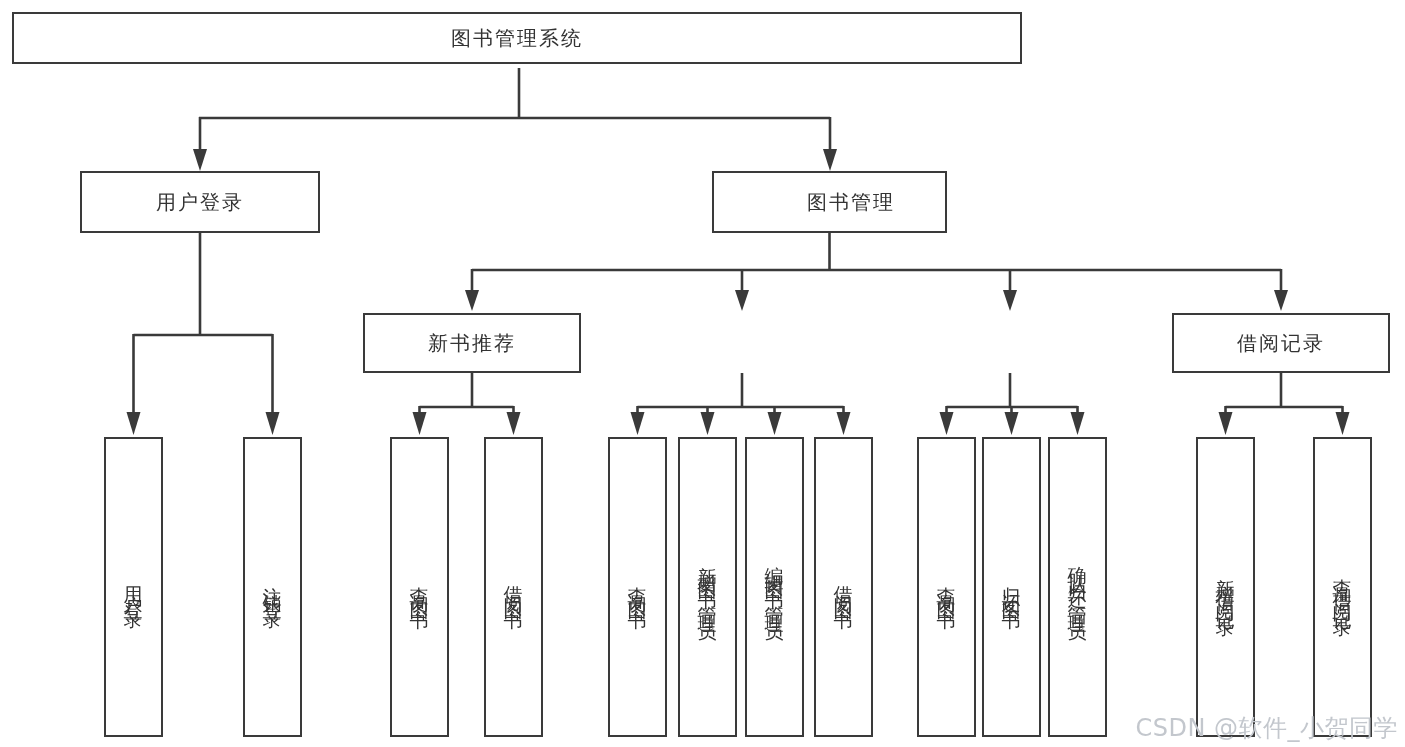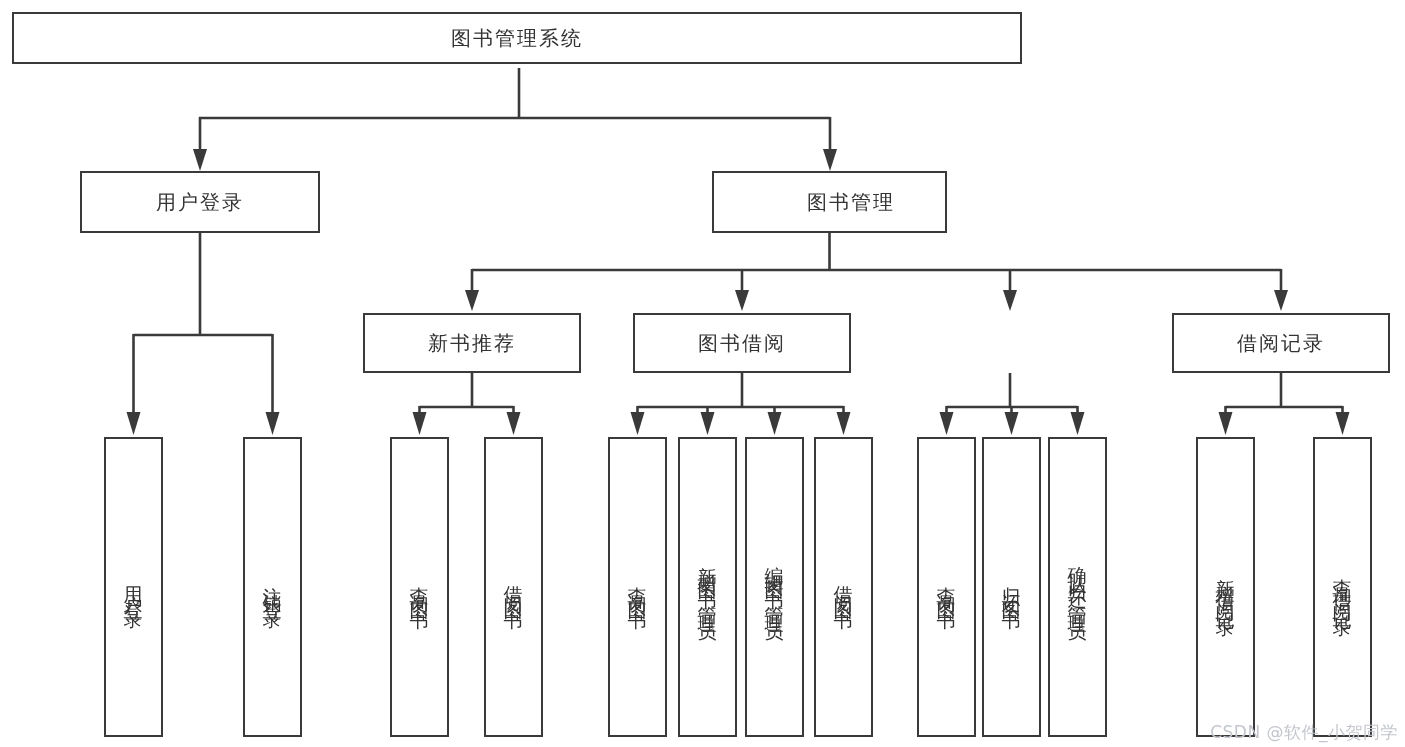--- a/index.html
+++ b/index.html
@@ -79,21 +79,21 @@
     letter-spacing: 8px;
     line-height: 1;
     color: var(--text);
     max-height: 292px;
   }
 
   .watermark {
     position: absolute;
     right: 7px;
     bottom: 3px;
-    font-size: 17px;
+    font-size: 24px;
     letter-spacing: 0.5px;
     color: var(--watermark);
     z-index: 5;
     white-space: nowrap;
   }
 </style>
 </head>
 <body>
 
 <div class="canvas">
@@ -159,21 +159,20 @@
     <line x1="1342.5" y1="406" x2="1342.5" y2="414"></line>
     <polygon points="1335.5,412 1349.5,412 1342.5,435"></polygon>
   </svg>
 
   <div class="node hnode root-node">图书管理系统</div>
 
   <div class="node hnode l2-a">用户登录</div>
   <div class="node hnode l2-b">图书管理</div>
 
   <div class="node hnode l3 l3-1">新书推荐</div>
-  <div class="node hnode l3 l3-2">图书借阅</div>
   <div class="node hnode l3 l3-4">借阅记录</div>
 
   <div class="node leaf lf-1">
     <span class="vtext">用户登录</span>
   </div>
   <div class="node leaf lf-2">
     <span class="vtext">注销登录</span>
   </div>
   <div class="node leaf lf-3">
     <span class="vtext">查询图书</span>

